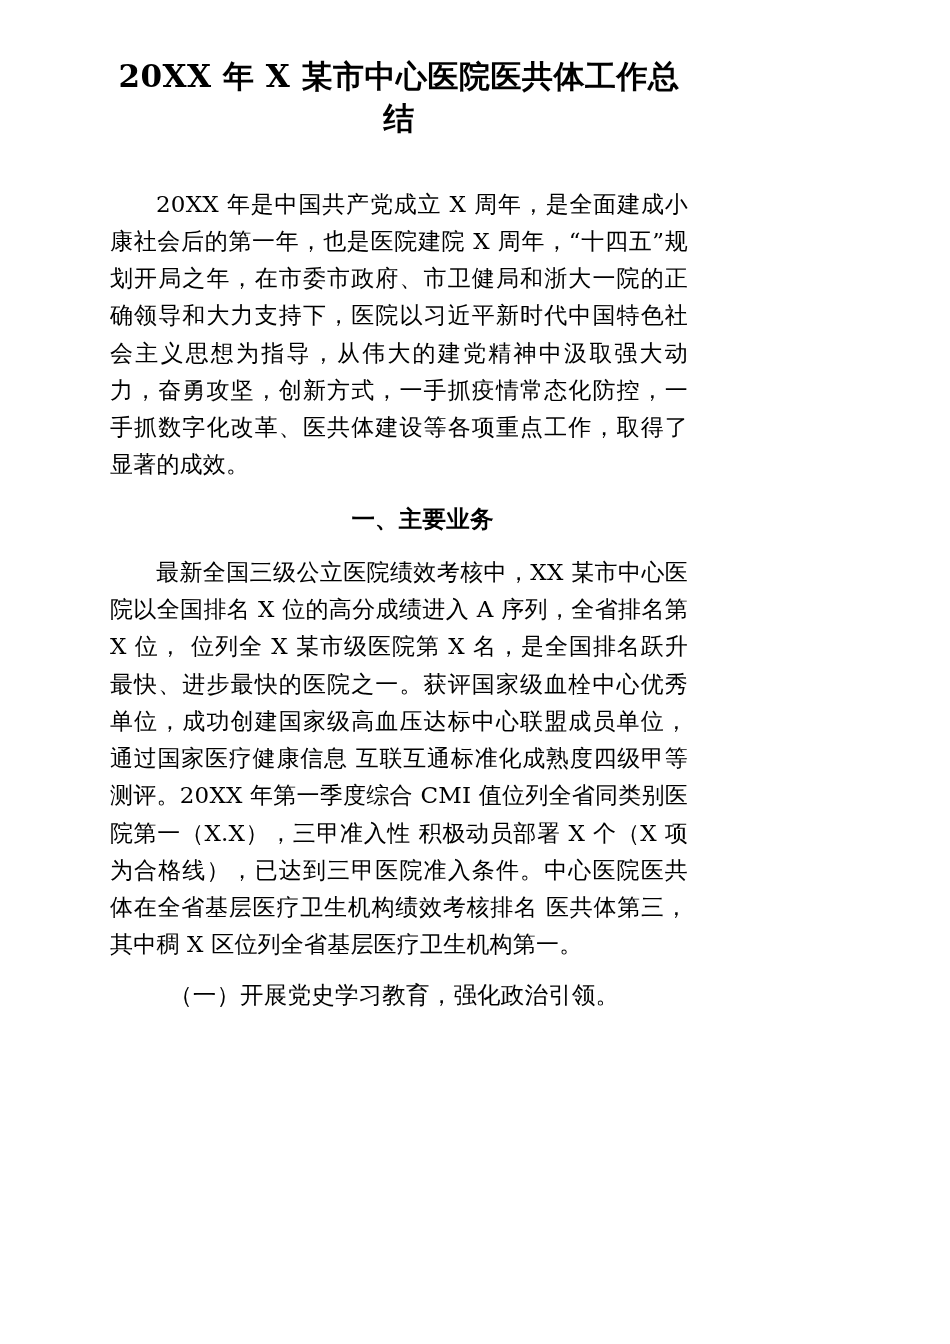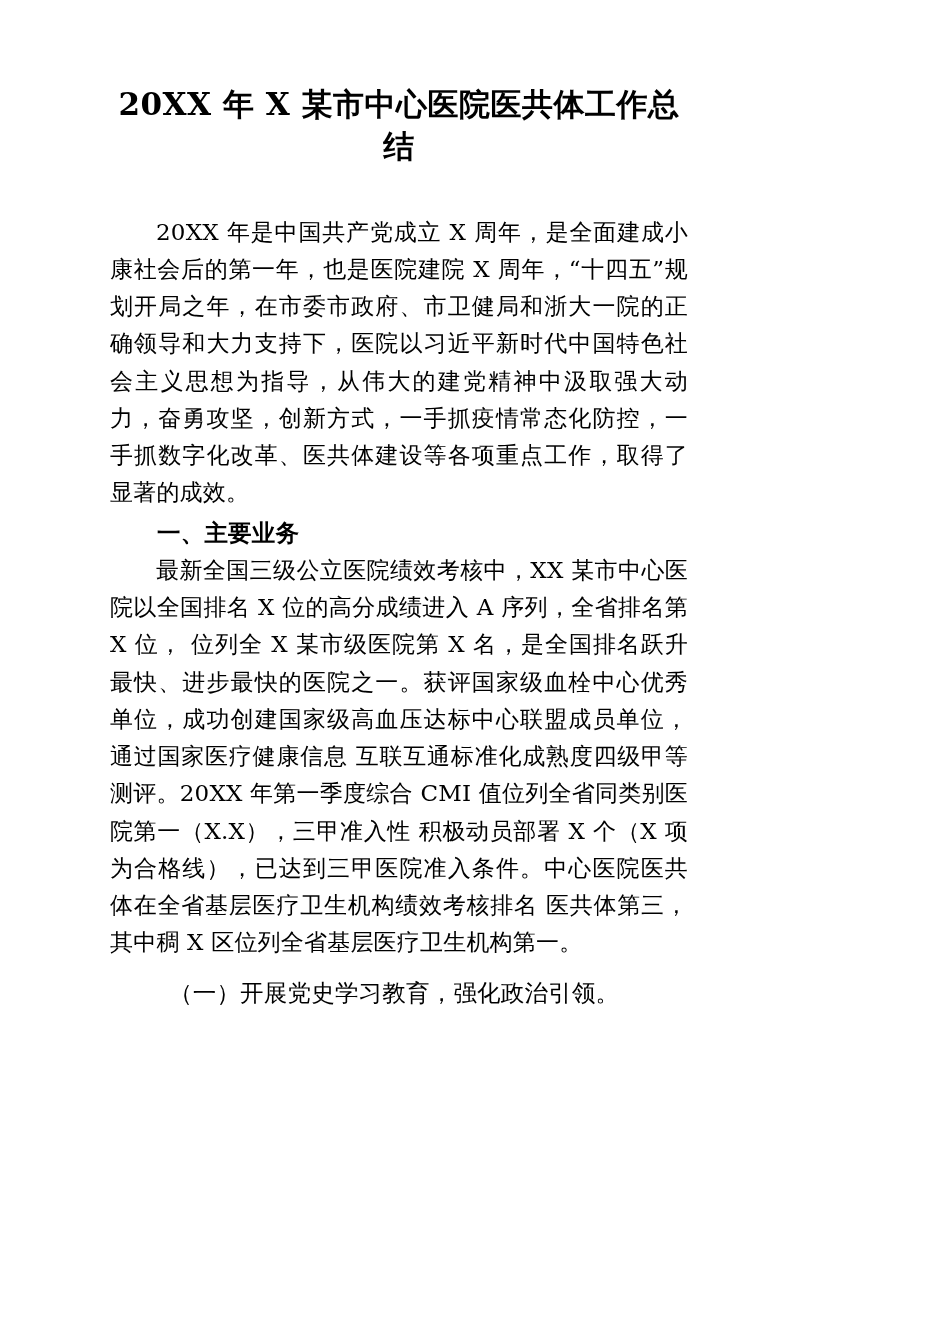--- a/index.html
+++ b/index.html
@@ -12,21 +12,21 @@
     height: 1344px;
     font-family: "DejaVu Serif", "Liberation Serif", serif;
     color: #000000;
     -webkit-font-smoothing: antialiased;
   }
   .page {
     position: relative;
     width: 798px;
     height: 1344px;
     box-sizing: border-box;
-    padding: 84px 110px 60px 110px;
+    padding: 56px 110px 60px 110px;
   }
   .doc-title {
     font-size: 31px;
     font-weight: bold;
     text-align: center;
     line-height: 1.35;
     letter-spacing: 0.5px;
     margin: 0 0 46px 0;
   }
   .para {
@@ -35,23 +35,24 @@
     text-align: justify;
     text-justify: inter-ideograph;
     margin: 0 0 2px 0;
     text-indent: 2em;
     letter-spacing: 0.2px;
   }
   .heading {
     font-size: 23.5px;
     font-weight: bold;
     line-height: 1.62;
-    margin: 0;
+    margin: 16px;
     text-indent: 2em;
     letter-spacing: 0.2px;
+    text-align: center;
   }
   .subheading {
     font-size: 23.5px;
     line-height: 1.62;
     margin: 12px;
     text-indent: 2em;
     letter-spacing: 0.2px;
   }
   .run-in {
     font-weight: bold;

